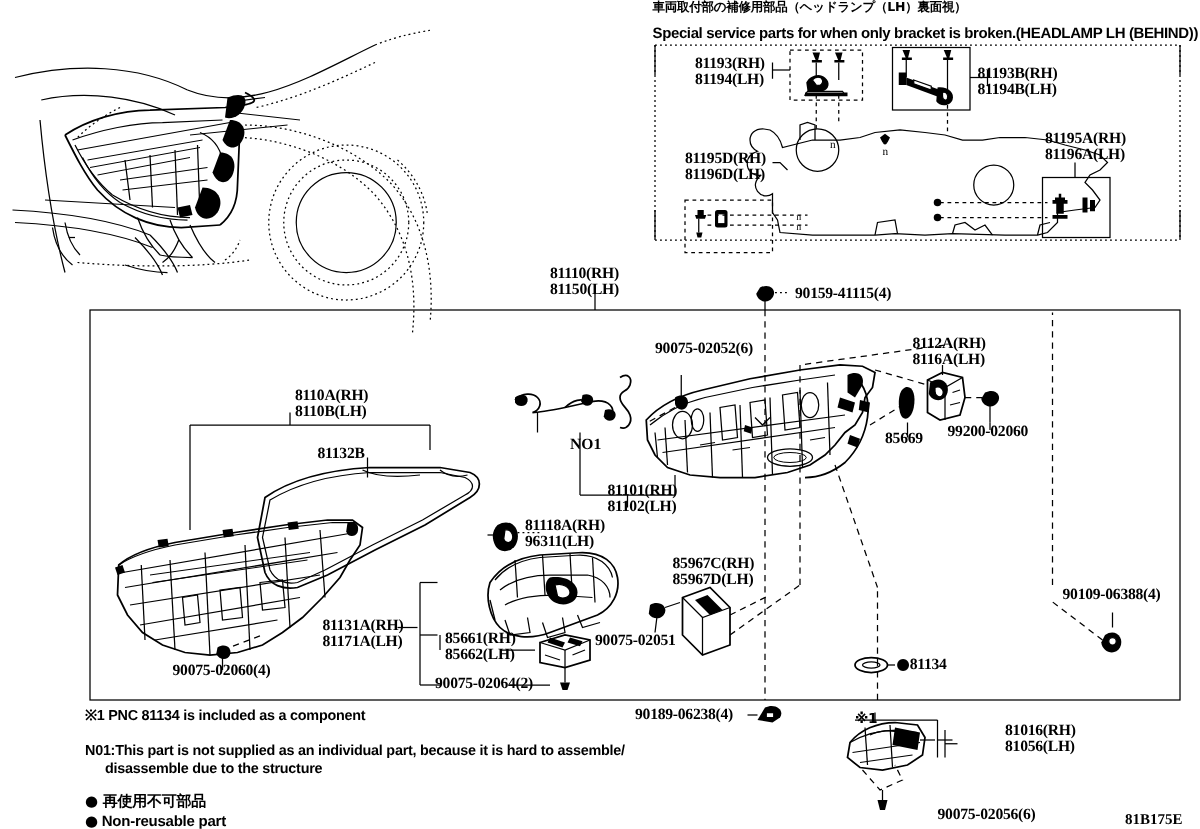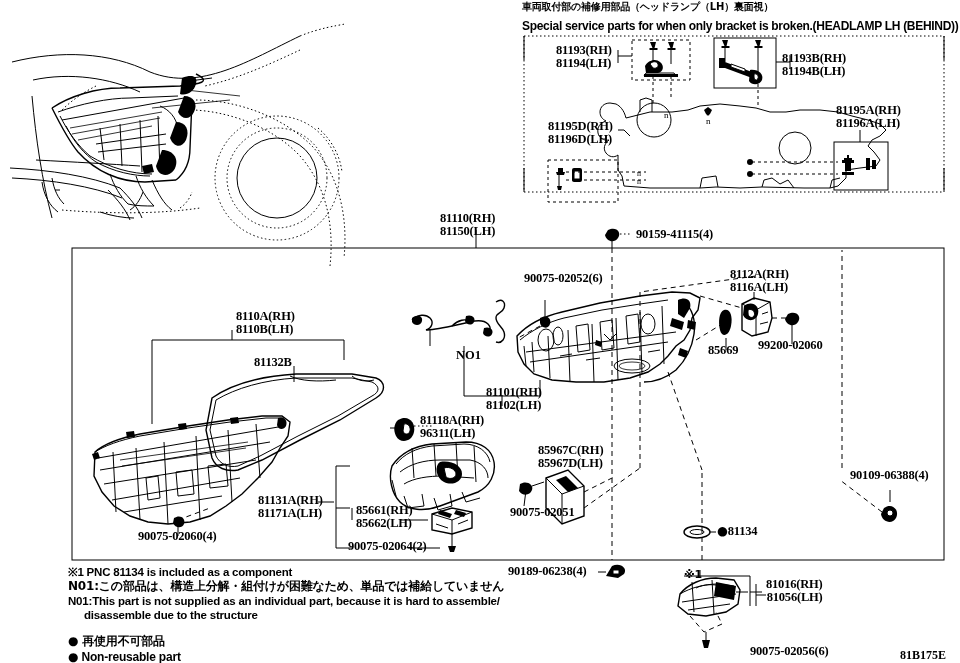--- a/index.html
+++ b/index.html
@@ -469,36 +469,35 @@
   <div class="lbl pn" style="left:258px;top:494px;">81131A(RH)
 81171A(LH)</div>
   <div class="lbl pn" style="left:356px;top:504px;">85661(RH)
 85662(LH)</div>
   <div class="lbl pn" style="left:538px;top:444px;">85967C(RH)
 85967D(LH)</div>
   <div class="lbl pn" style="left:730px;top:268px;">8112A(RH)
 8116A(LH)</div>
   <div class="lbl pn" style="left:708px;top:344px;">85669</div>
   <div class="lbl pn" style="left:717px;top:525px;"><span class="bul">●</span><span>81134</span></div>
-  <div class="lbl pn" style="left:766px;top:578px;text-align:right;">81016(RH)
+  <div class="lbl pn" style="left:804px;top:578px;">81016(RH)
 81056(LH)</div>
   <div class="lbl" style="left:684px;top:569px;font-size:11px;font-family:'DejaVu Sans',sans-serif;">※1</div>
 
   <div class="lbl pn" style="left:636px;top:228px;">90159-41115(4)</div>
   <div class="lbl pn" style="left:524px;top:272px;">90075-02052(6)</div>
   <div class="lbl pn" style="left:758px;top:339px;">99200-02060</div>
   <div class="lbl pn" style="left:138px;top:530px;">90075-02060(4)</div>
   <div class="lbl pn" style="left:348px;top:540px;">90075-02064(2)</div>
-  <div class="lbl pn" style="left:510px;top:506px;text-align:right;">90075-02051</div>
+  <div class="lbl pn" style="left:476px;top:506px;text-align:right;">90075-02051</div>
   <div class="lbl pn" style="left:850px;top:469px;">90109-06388(4)</div>
   <div class="lbl pn" style="left:508px;top:565px;">90189-06238(4)</div>
   <div class="lbl pn" style="left:734px;top:645px;margin-left:16px;">90075-02056(6)</div>
 
   <div class="foot" style="left:68px;top:564px;">※1 PNC 81134 is included as a component</div>
-  <div class="foot foot-ja" style="left:68px;top:578px;">N01:この部品は、構造上分解・組付けが困難なため、単品では補給していません</div>
   <div class="foot" style="left:68px;top:595px;">N01:This part is not supplied as an individual part, because it is hard to assemble/</div>
   <div class="foot" style="left:84px;top:609px;">disassemble due to the structure</div>
 
   <div class="foot foot-ja" style="left:68px;top:633px;"><span class="bul">●</span> <span>再使用不可部品</span></div>
   <div class="foot" style="left:68px;top:650px;font-size:12px;"><span class="bul">●</span> <span>Non-reusable part</span></div>
 
   <div class="code" style="left:900px;top:648px;">81B175E</div>
 
 </div>
 

